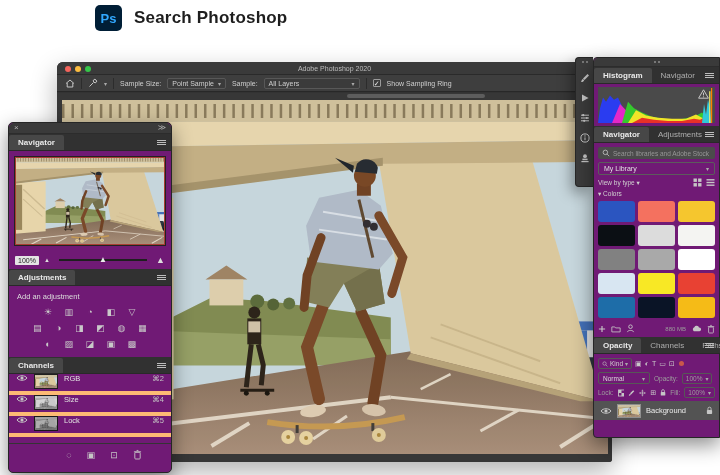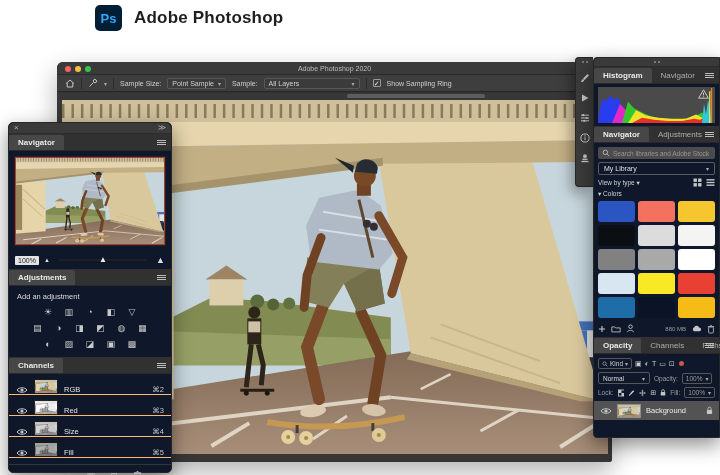--- a/index.html
+++ b/index.html
@@ -28,21 +28,21 @@
   .carat { font-size:6px; color:#aaa; }
   .ocheck { width:8px; height:8px; border:1px solid #9a9a9a; border-radius:1px; background:#3b3b3b;
     color:#e8e8e8; font-size:7px; line-height:7px; text-align:center; }
   #canvas-area { position:absolute; left:0; top:31px; width:555px; height:369px; background:#373737;
     border-radius:0 0 3px 3px; }
   #hscroll-thumb { left:290px; top:1px; width:138px; height:4px; background:#5d5d5d; border-radius:2px; }
   #photo { left:5px; top:7px; width:546px; height:354px; overflow:hidden; background:#c6dbe6; }
   #photo svg { display:block; width:100%; height:100%; }
 
   
-  .panel { background:#0f172a; border:1px solid #262626; box-shadow:0 7px 20px rgba(0,0,0,.45); }
+  .panel { background:#701a75; border:1px solid #262626; box-shadow:0 7px 20px rgba(0,0,0,.45); }
   .tabrow { height:17px; background:#313131; border-bottom:1px solid #292929;
     display:flex; align-items:flex-end; position:relative; }
   .tab { font-size:8px; padding:3px 9px 3px; color:#aeaeae; background:#313131; }
   .tab.active { background:#474747; color:#e9e9e9; font-weight:bold; border-radius:2px 2px 0 0; }
   .menu-icon { position:absolute; right:5px; top:5px; width:9px; height:7px; cursor:pointer; }
   .menu-icon i, .menu-icon i::before, .menu-icon i::after { content:""; display:block; width:9px; height:1px; background:#bdbdbd; }
   .menu-icon i { margin-top:1px; } .menu-icon i::before { transform:translateY(2px); } .menu-icon i::after { transform:translateY(3px); }
   .icon { color:#c6c6c6; }
   svg.ic { display:block; stroke:#c6c6c6; color:#c6c6c6; fill:none; stroke-width:1; }
 
@@ -56,21 +56,21 @@
   #nav-frame { position:absolute; inset:0; border:1.5px solid #a83d33; }
   #nav-zoom { height:18px; display:flex; align-items:center; padding:0 6px; gap:5px; }
   #zoom-field { background:#e4e4e4; color:#1c1c1c; font-size:7px; padding:1px 3px; border-radius:1px; }
   .ztri { color:#dedede; } .ztri.s { font-size:6px; } .ztri.b { font-size:9px; }
   #ztrack { flex:1; height:2px; background:#1f1f1f; position:relative; margin:0 4px; }
   #zthumb { position:absolute; left:50%; top:-4px; transform:translateX(-50%); font-size:8px; color:#ededed; line-height:9px;}
   #adj-body { padding:4px 6px 2px; }
   #adj-hint { font-size:7.5px; color:#dcdcdc; margin:2px 0 6px 2px; }
   .adj-row { display:flex; justify-content:center; gap:8px; margin-bottom:6px; }
   .adj-ic { font-size:9px; line-height:10px; color:#c9c9c9; width:13px; text-align:center; }
-  .chrow { height:21px; display:flex; align-items:flex-end; padding:0 7px; border-bottom:1px solid #fdba74; }
+  .chrow { height:21px; display:flex; align-items:flex-start; padding:0 7px; border-bottom:4px solid #fdba74; }
   .chrow .name { flex:1; font-size:7.5px; color:#e2e2e2; margin-left:6px; }
   .chrow .sc { font-size:7.5px; color:#c4c4c4; }
   .ch-thumb { width:24px; height:15px; border:1px solid #1f1f1f; margin-left:6px; overflow:hidden; background:#888; }
   .ch-thumb svg { display:block; width:100%; height:100%; }
   .gray-r { filter:grayscale(1) brightness(1.18); }
   .gray-g { filter:grayscale(1); }
   .gray-b { filter:grayscale(1) brightness(.82); }
   #ch-foot { height:22px; margin-top:6px; border-top:1px solid #343434; display:flex; align-items:center;
     justify-content:center; gap:15px; padding-left:28px; }
   #ch-foot .icon { font-size:9px; }
@@ -306,21 +306,21 @@
       <polygon points="34,34 44,29 56,31 70,32 84,32 96,30 102,31 106,29 110,32 112,34" fill="#e83028" stroke="none"></polygon>
       <polygon points="104,34 106,16 108,26 110,12 112,20 113,34" fill="#30c8d8" stroke="none"></polygon>
       <rect x="111.2" y="4" width="1.2" height="30" fill="#f6f06a" stroke="none"></rect>
       <line x1="113.6" y1="1" x2="113.6" y2="34" stroke="#ff7f00" stroke-width="1.2"></line>
     </symbol>
   </defs>
 </svg>
 
 <div id="brand" class="abs">
   <div id="ps-badge">Ps</div>
-  <div id="brand-name">Adobe Photoshop</div>
+  <div id="brand-name">Search Photoshop</div>
 </div>
 
 <div id="main-window" class="abs">
   <div id="titlebar">
     <span class="tdot" style="left:8px;background:#f4645c"></span>
     <span class="tdot" style="left:18px;background:#fcbd40"></span>
     <span class="tdot" style="left:28px;background:#35c649"></span>
     <span id="win-title">Adobe Photoshop 2020</span>
   </div>
   <div id="optionsbar">
@@ -428,50 +428,38 @@
           <use href="#scene-art"></use>
         </svg>
       </span>
     <span class="name">RGB</span>
     <span class="sc">⌘2</span>
   </div>
   <div class="chrow">
     <svg class="ic" width="12" height="8">
         <use href="#i-eye"></use>
       </svg>
-    <span class="ch-thumb gray-r">
+    <span class="ch-thumb gray-g">
         <svg viewBox="0 0 548 355" preserveAspectRatio="none">
           <use href="#scene-art"></use>
         </svg>
       </span>
-    <span class="name">Red</span>
-    <span class="sc">⌘3</span>
+    <span class="name">Size</span>
+    <span class="sc">⌘4</span>
   </div>
   <div class="chrow">
     <svg class="ic" width="12" height="8">
         <use href="#i-eye"></use>
       </svg>
-    <span class="ch-thumb gray-g">
-        <svg viewBox="0 0 548 355" preserveAspectRatio="none">
-          <use href="#scene-art"></use>
-        </svg>
-      </span>
-    <span class="name">Size</span>
-    <span class="sc">⌘4</span>
-  </div>
-  <div class="chrow">
-    <svg class="ic" width="12" height="8">
-        <use href="#i-eye"></use>
-      </svg>
     <span class="ch-thumb gray-b">
         <svg viewBox="0 0 548 355" preserveAspectRatio="none">
           <use href="#scene-art"></use>
         </svg>
       </span>
-    <span class="name">Fill</span>
+    <span class="name">Lock</span>
     <span class="sc">⌘5</span>
   </div>
   <div id="ch-foot">
     <span class="icon">◌</span>
     <span class="icon">▣</span>
     <span class="icon">⊡</span>
     <svg class="ic" width="9" height="11">
         <use href="#i-trash"></use>
       </svg>
   </div>

